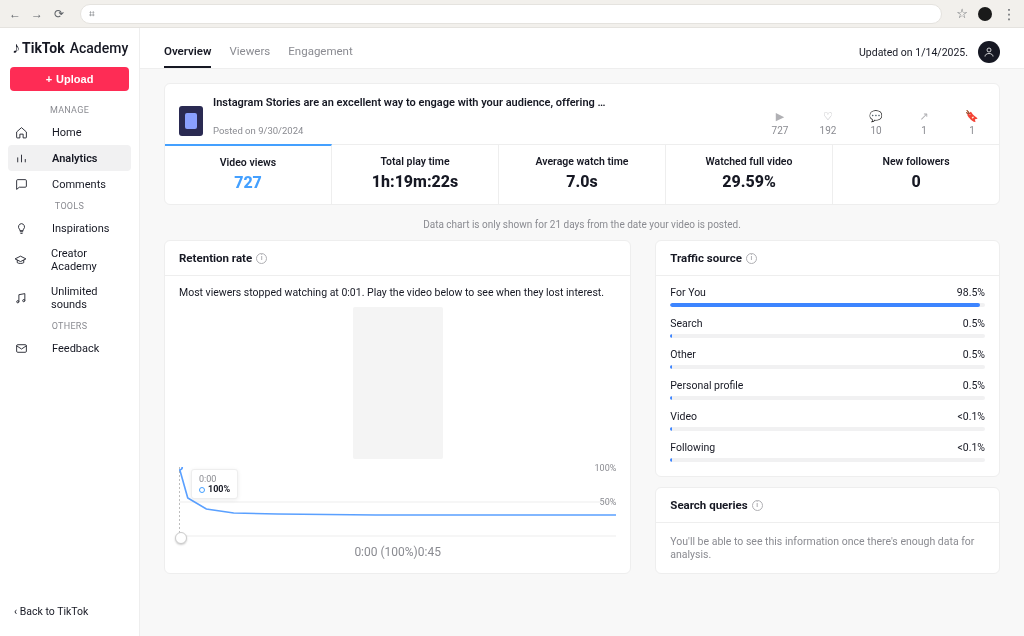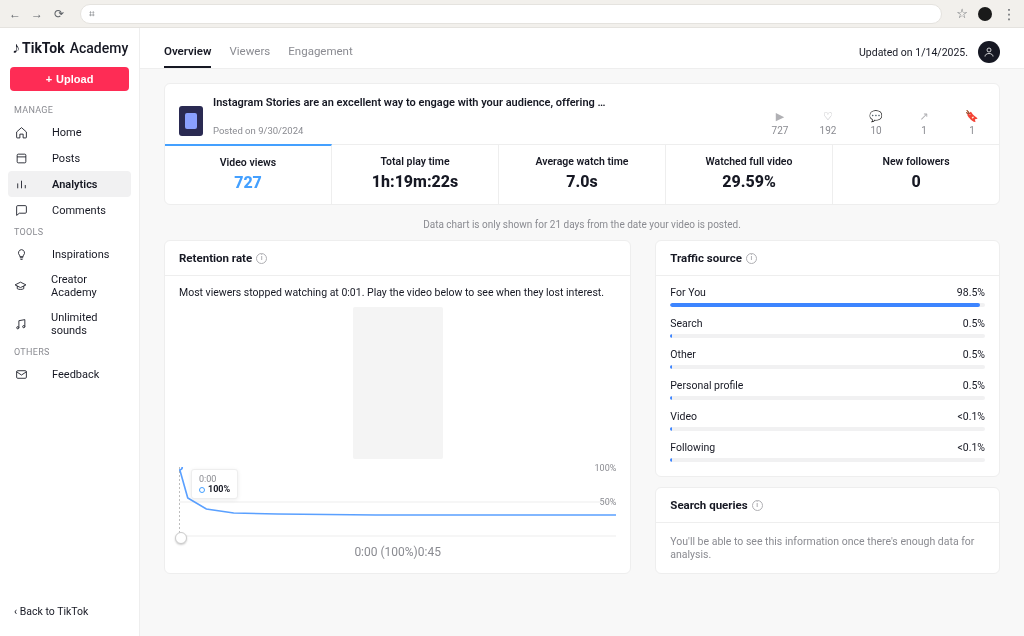--- a/index.html
+++ b/index.html
@@ -21,21 +21,21 @@
   .sidebar { width: 140px; min-width: 140px; background: #fff; border-right: 1px solid #eee; display: flex; flex-direction: column; padding: 10px 8px; }
   .main { flex: 1; background: #f8f8f8; display: flex; flex-direction: column; overflow: hidden;}
   
   
   .logo { display: flex; align-items: center; gap: 2px; font-weight: 700; font-size: 14px; padding: 0 4px 10px 4px; }
   .logo .note { font-size: 16px; }
   .logo .studio { font-weight: 500; margin-left: 3px; }
 
   .upload-btn { background: #fe2c55; color: #fff; border: none; border-radius: 4px; padding: 6px 0; font-size: 11px; font-weight: 600; cursor: pointer; margin: 0 2px 10px 2px; display: flex; align-items: center; justify-content: center; gap: 4px; }
 
-  .side-section-label { font-size: 9px; color: #8a8b91; text-transform: uppercase; padding: 4px 6px; letter-spacing: 0.3px; }
+  .side-section-label { font-size: 9px; color: #8a8b91; text-transform: uppercase; padding: 4px 6px; letter-spacing: 0.3px; text-align: center; }
   .side-item { display: flex; align-items: center; gap: 24px; padding: 6px 6px; border-radius: 4px; cursor: pointer; color: #161823; font-size: 11px; }
   .side-item.active { background: #f1f1f2; font-weight: 600; }
   .side-item .icon { width: 14px; height: 14px; display: inline-flex; align-items: center; justify-content: center; color: #161823; }
   .side-spacer { flex: 1; }
   .back-link { font-size: 10.5px; color: #161823; padding: 8px 6px; cursor: pointer; }
   .back-link::before { content: "‹ "; }
 
   
   .topbar { display: flex; align-items: center; justify-content: space-between; padding: 8px 24px 0 24px; background: #fff; }
   .tabs { display: flex; gap: 18px; font-size: 11.5px; }
@@ -138,29 +138,20 @@
 
     <div class="side-section-label">MANAGE</div>
     <div class="side-item">
       <span class="icon">
           <svg class="ico" viewBox="0 0 24 24">
             <path d="M3 11l9-8 9 8v10a1 1 0 0 1-1 1h-5v-7h-6v7H4a1 1 0 0 1-1-1z"></path>
           </svg>
         </span>
       <span>Home</span>
     </div>
-    <div class="side-item">
-      <span class="icon">
-          <svg class="ico" viewBox="0 0 24 24">
-            <rect x="4" y="4" width="16" height="16" rx="2"></rect>
-            <path d="M4 9h16"></path>
-          </svg>
-        </span>
-      <span>Posts</span>
-    </div>
     <div class="side-item active">
       <span class="icon">
           <svg class="ico" viewBox="0 0 24 24">
             <path d="M5 19V10M12 19V5M19 19v-6"></path>
           </svg>
         </span>
       <span>Analytics</span>
     </div>
     <div class="side-item">
       <span class="icon">

